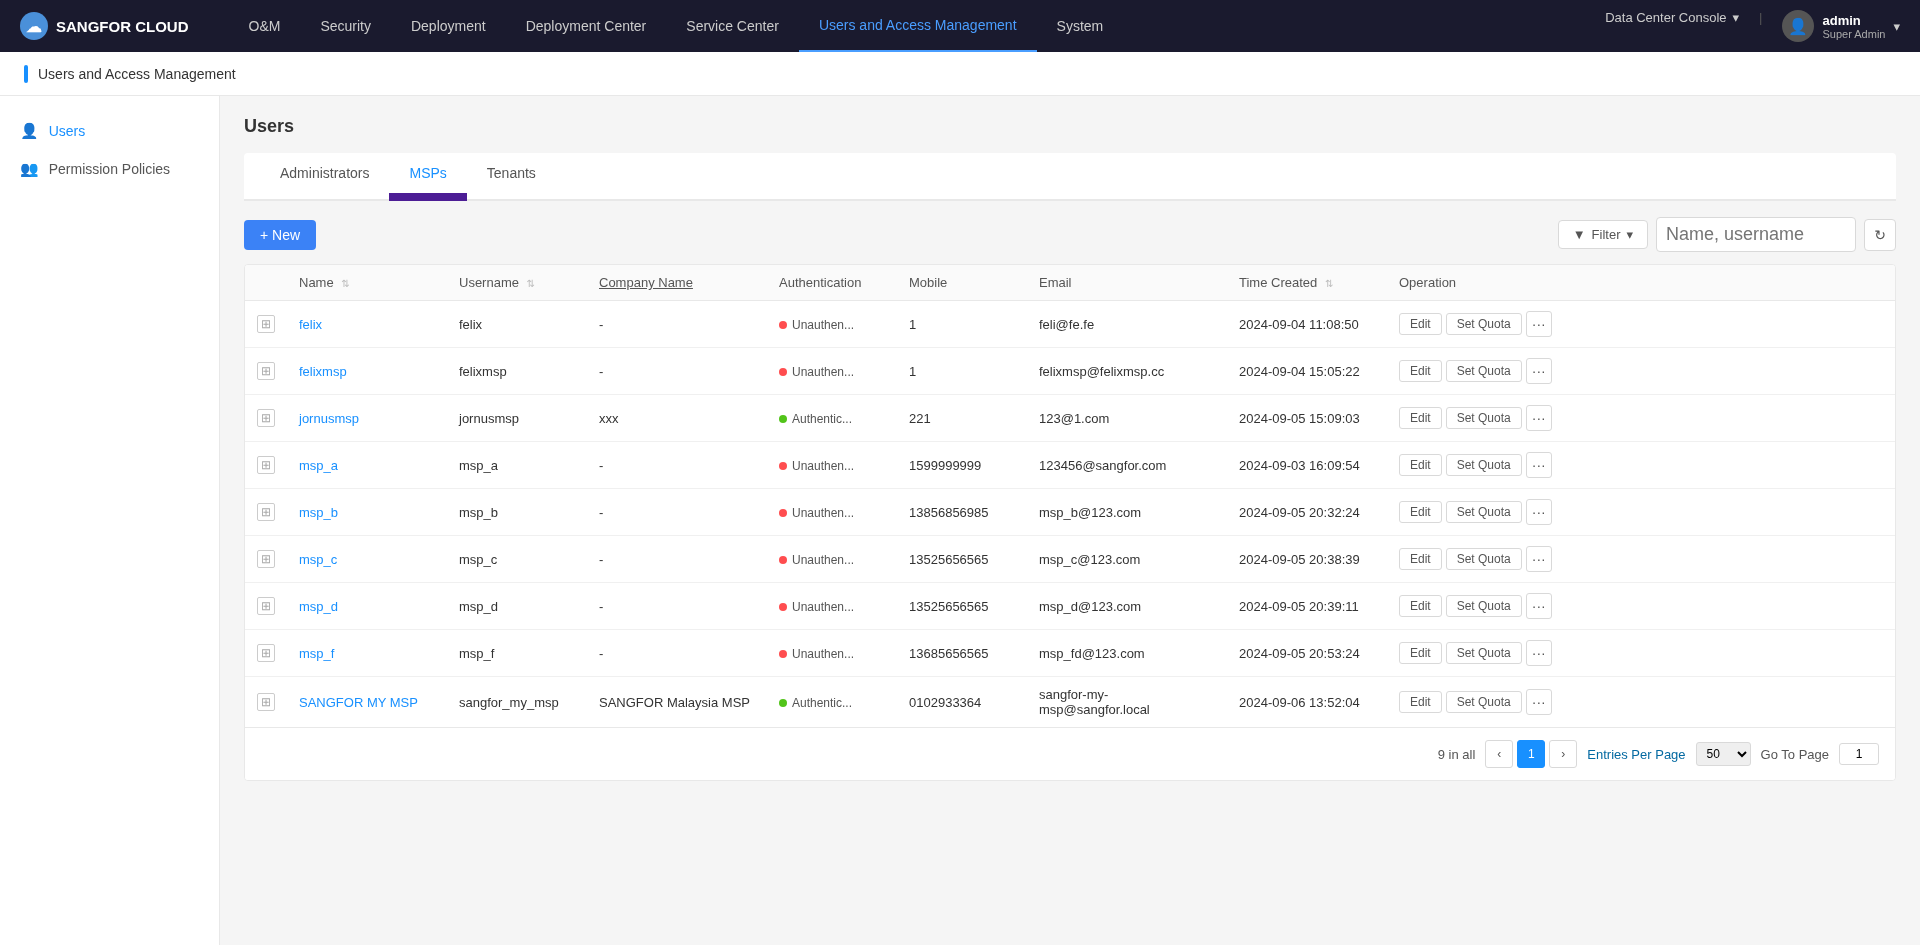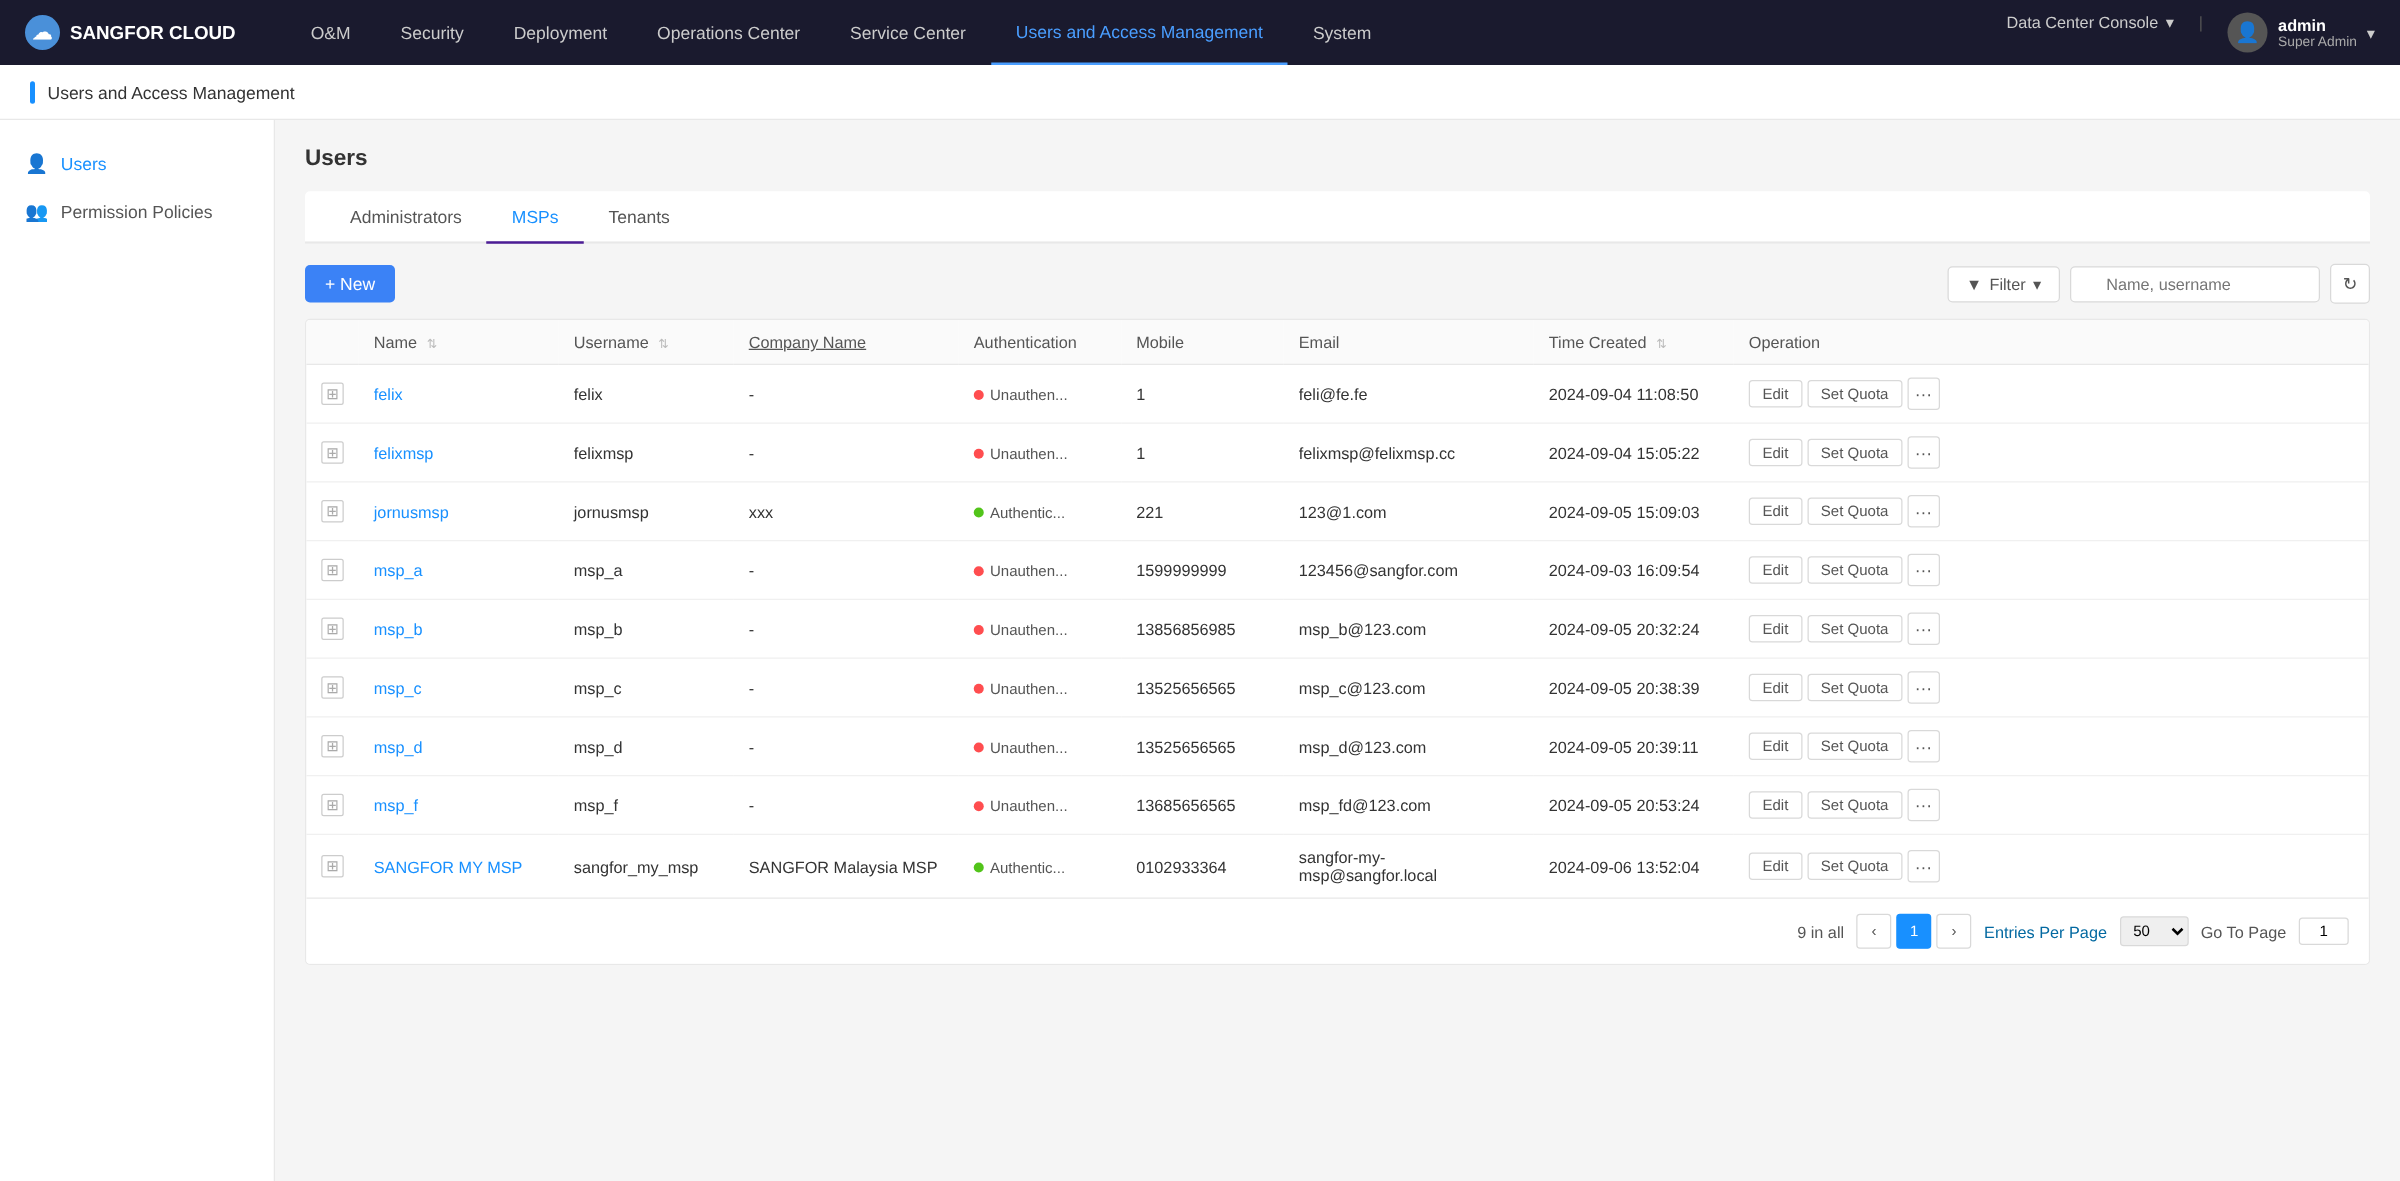--- a/index.html
+++ b/index.html
@@ -151,21 +151,21 @@
       border-radius: 4px 4px 0 0;
     }
     .tab {
       padding: 12px 20px;
       cursor: pointer;
       color: #555;
       font-size: 14px;
       border-bottom: 2px solid transparent;
       margin-bottom: -2px;
     }
-    .tab.active { color: #1890ff; border-bottom: 2px solid #4c1d95; font-weight: 500; }
+    .tab.active { color: #1890ff; border-bottom: 8px solid #4c1d95; font-weight: 500; }
 
     
     .toolbar {
       display: flex;
       align-items: center;
       margin-bottom: 12px;
       gap: 10px;
     }
     .btn-new {
       background: #3b82f6;
@@ -188,22 +188,22 @@
       cursor: pointer;
       font-size: 13px;
       display: flex;
       align-items: center;
       gap: 6px;
       color: #555;
     }
     .search-input {
       border: 1px solid #d9d9d9;
       border-radius: 4px;
-      padding: 6px 28px;
-      font-size: 13px;
+      padding: 6px 9px;
+      font-size: 18px;
       width: 200px;
       color: #999;
       outline: none;
     }
     .btn-refresh {
       border: 1px solid #d9d9d9;
       background: white;
       width: 32px;
       height: 32px;
       border-radius: 4px;
@@ -361,21 +361,21 @@
 
 <nav class="top-nav">
   <div class="logo">
     <div class="logo-icon">☁</div>
     <span>SANGFOR CLOUD</span>
   </div>
   <div class="nav-items">
     <div class="nav-item">O&amp;M</div>
     <div class="nav-item">Security</div>
     <div class="nav-item">Deployment</div>
-    <div class="nav-item">Operations Center</div>
+    <div class="nav-item">Deployment Center</div>
     <div class="nav-item">Service Center</div>
     <div class="nav-item active">Users and Access Management</div>
     <div class="nav-item">System</div>
   </div>
   <div class="nav-right">
     <div class="data-center-selector">
       <span>Data Center Console</span>
       <span>▾</span>
     </div>
     <span class="separator">|</span>

